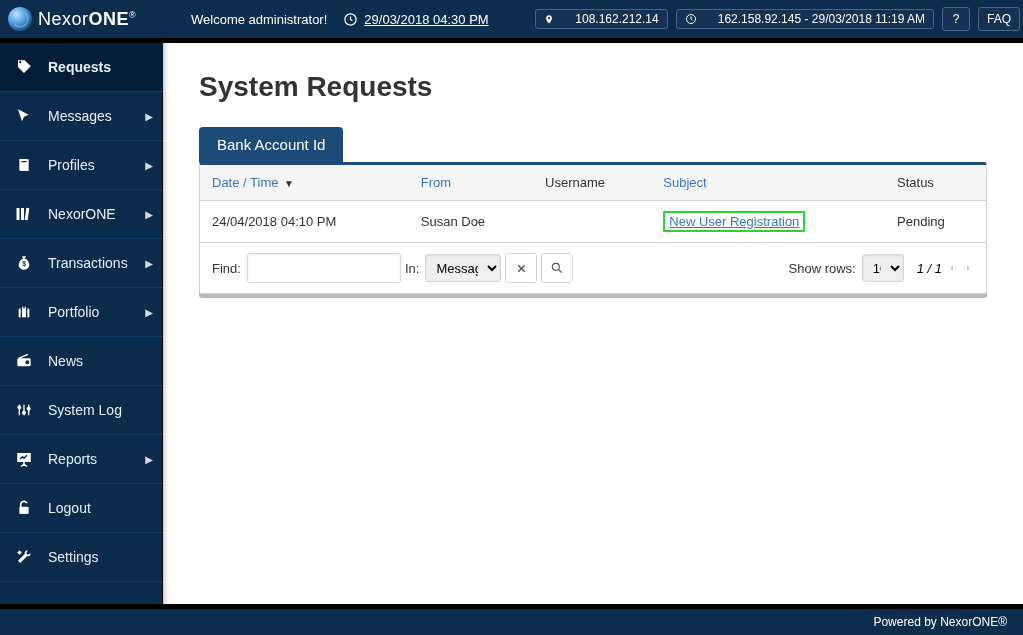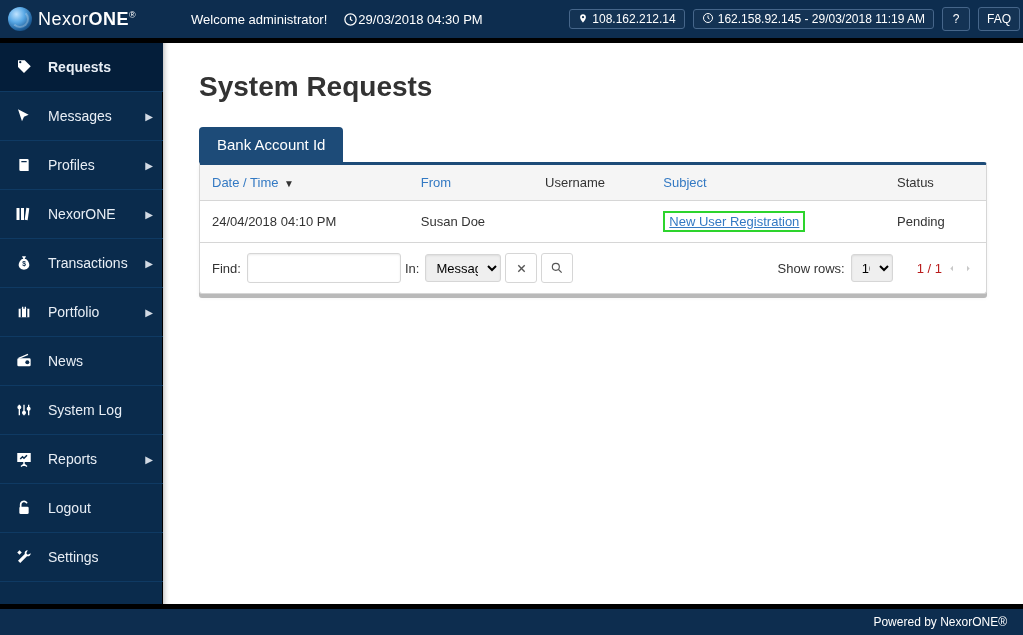--- a/index.html
+++ b/index.html
@@ -32,25 +32,25 @@
     background:radial-gradient(circle at 35% 30%, #bfe3ff 0%, #5aa9e6 35%, #1e5e99 70%, #0a2b4c 100%);
     position:relative;
   }
   .logo-orb::after{content:"";position:absolute;inset:3px;border:2px solid rgba(255,255,255,.25);border-radius:50%;border-top-color:transparent;border-left-color:transparent;}
   .brand{font-weight:300;font-size:18px;letter-spacing:.5px;}
   .brand .thin{font-weight:300;}
   .brand .bold{font-weight:700;}
   .brand sup{font-size:9px;}
   .welcome{margin-left:20px;}
   .welcome b{font-weight:400;}
-  .clock-group{display:flex;align-items:flex-end;margin-left:16px;}
+  .clock-group{display:flex;align-items:flex-end;gap:6px;margin-left:16px;text-decoration:underline;}
   .topbar .spacer{flex:1;}
   .ip-badge{
     border:1px solid #46668a;border-radius:3px;padding:2px 8px;
-    display:flex;gap:4px;margin-right:8px;font-size:12px;
+    display:flex;align-items:center;gap:21px;margin-right:8px;font-size:12px;
     background:rgba(255,255,255,.03);
   }
   .sq-btn{
     border:1px solid #46668a;border-radius:3px;width:26px;height:22px;
     display:flex;align-items:center;justify-content:center;margin-right:8px;
     font-size:12px;background:rgba(255,255,255,.03);
   }
   .faq-btn{width:auto;padding:0 8px;margin-right:3px;}
 
   
@@ -114,21 +114,21 @@
     box-shadow:inset 0 1px 2px rgba(0,0,0,.08);font-size:13px;
   }
   .find-input{width:140px;}
   .msg-select{width:76px;}
   .icon-btn{
     width:32px;height:30px;border:1px solid var(--border-gray);border-radius:3px;
     background:#fff;display:flex;align-items:center;justify-content:center;cursor:pointer;
   }
   .tf-spacer{flex:1;}
   .rows-select{width:42px;}
-  .pager{color:#b91c1c;margin-left:20px;}
+  .pager{color:#000000;margin-left:9px;font-style:italic;}
   .pager-btn{color:#c8c8c8;margin:0 2px;cursor:pointer;}
 
   
   .footer{
     height:26px;background:var(--header-navy);color:#fff;
     display:flex;align-items:center;justify-content:flex-end;
     padding-right:16px;font-size:12px;border-top:5px solid #000;
   }
 
   

